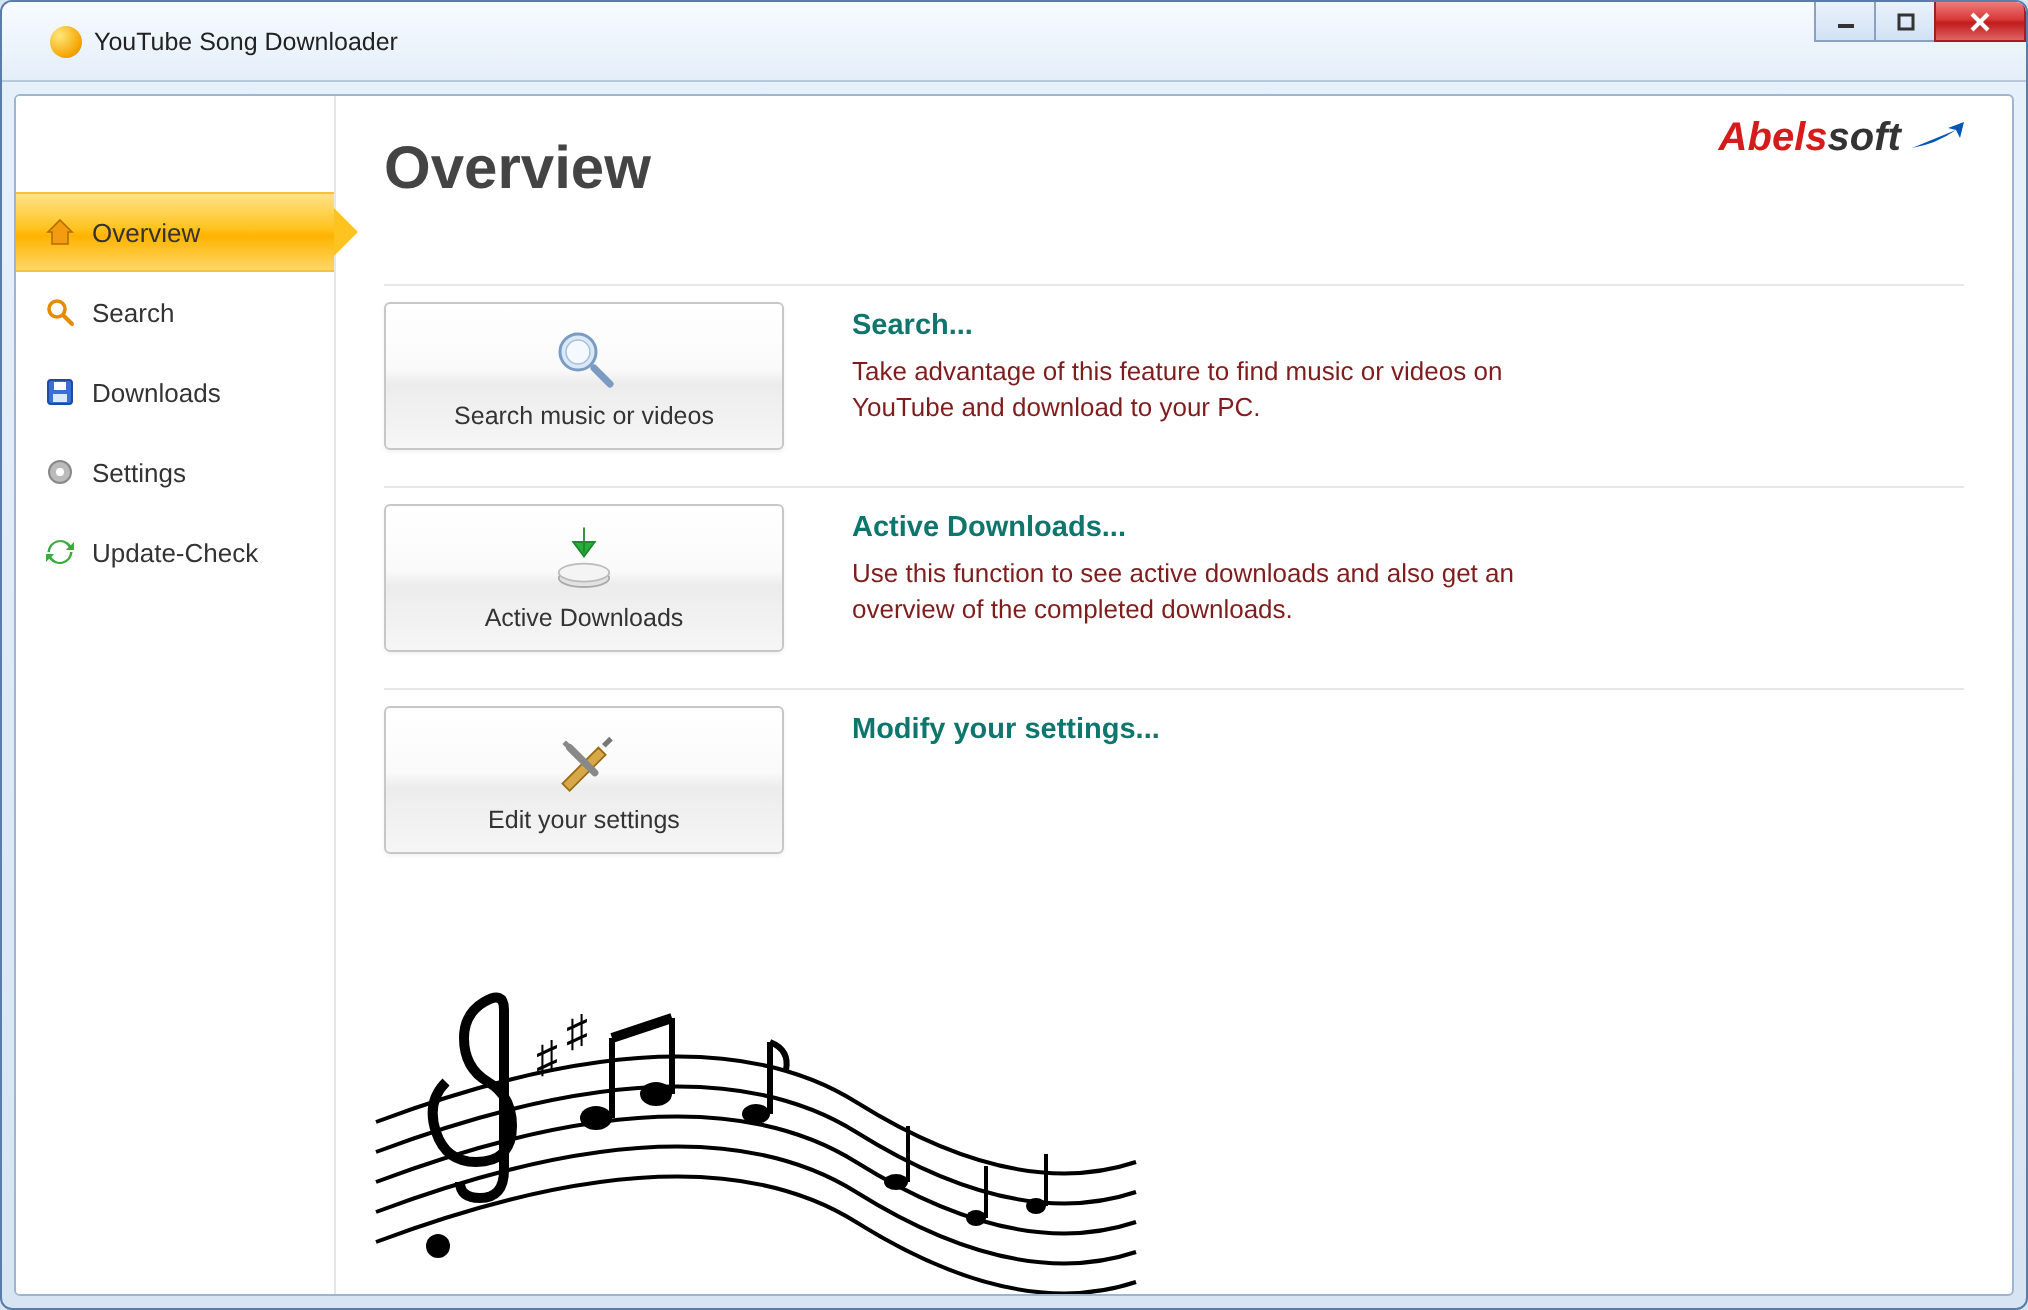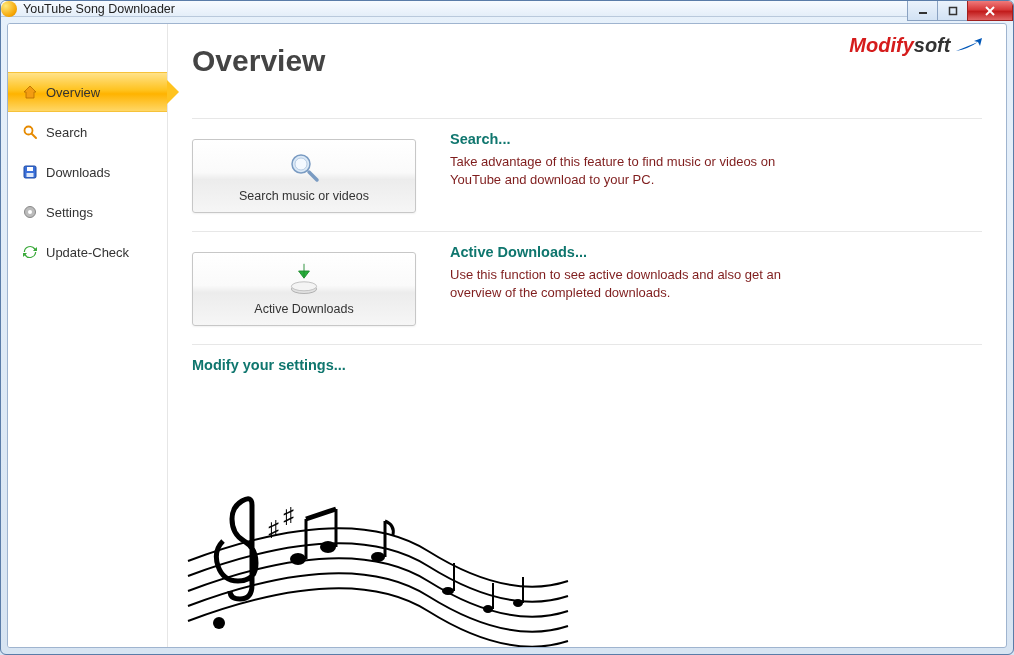--- a/index.html
+++ b/index.html
@@ -15,24 +15,24 @@
   .window {
     width: 1014px; height: 655px;
     background: linear-gradient(to bottom, #e7f1fb 0%, #d7e4f2 100%);
     border: 1px solid #5a7ca8;
     border-radius: 6px;
     overflow: hidden;
     display: flex;
     flex-direction: column;
   }
   .titlebar {
-    height: 16px;
+    height: 40px;
     display: flex;
     align-items: center;
-    padding: 0 0 0 0;
+    padding: 0 0 0 24px;
     background: linear-gradient(to bottom, #f7fbff, #e4eef9);
     border-bottom: 1px solid #b9c9dc;
   }
   .titlebar .title {
     flex: 1;
     color: #222;
     font-size: 12.5px;
     display:flex; align-items:center; gap:6px;
   }
   .app-icon {
@@ -122,35 +122,34 @@
   }
   .section-row {
     display:flex;
     gap: 34px;
     padding: 8px 0 18px 0;
     border-top: 1px solid #e7e7e7;
     align-items:flex-start;
   }
   .section-row:first-of-type { }
   .tile-btn {
-    width: 224px;
+    width: 200px;
     height: 74px;
     border: 1px solid #c7c7c7;
     border-radius: 3px;
     background: linear-gradient(to bottom,#ffffff 0%,#fafafa 45%,#ececec 55%,#f6f6f6 100%);
     display:flex;
     flex-direction:column;
     align-items:center;
     justify-content:center;
     gap:4px;
     cursor:pointer;
     color:#333;
     font-size:12.5px;
     box-shadow: 0 1px 2px rgba(0,0,0,0.06);
-    margin-top: 12px;
   }
   .tile-icon { width:36px; height:36px; display:flex; align-items:center; justify-content:center; }
   .desc { flex:1; max-width:340px; padding-top:4px; }
   .desc h3 {
     margin: 0 0 6px 0;
     font-size: 14.5px;
     font-weight:bold;
     color:#0f766e;
   }
   .desc p {
@@ -249,21 +248,21 @@
         </span>
         <span>Update-Check</span>
       </div>
 
 
     </div>
 
     <div class="main">
 
       <div class="brand">
-        <span class="red">Modify</span><span>soft</span>
+        <span class="red">Abels</span><span>soft</span>
         <svg width="26" height="16" viewBox="0 0 26 16">
             <path d="M0 13 Q12 11 22 4 L18 3 L26 0 L24 8 L22 4" fill="#0057b8"></path>
           </svg>
       </div>
 
       <div class="page-title">Overview</div>
 
       <div class="section-row">
         <div class="tile-btn">
           <span class="tile-icon">
@@ -292,20 +291,31 @@
           </span>
           <span>Active Downloads</span>
         </div>
         <div class="desc">
           <h3>Active Downloads...</h3>
           <p>Use this function to see active downloads and also get an overview of the completed downloads.</p>
         </div>
       </div>
 
       <div class="section-row">
+        <div class="tile-btn">
+          <span class="tile-icon">
+            <svg width="40" height="40" viewBox="0 0 40 40">
+              <path d="M8 32 L28 12 L32 16 L12 36 Z" fill="#d6a84a" stroke="#9a6b10"></path>
+              <path d="M30 10 L34 6 L36 8 L32 12 Z" fill="#777"></path>
+              <path d="M10 8 L14 12 L12 14 L8 10 Z" fill="#888"></path>
+              <line x1="12" y1="12" x2="26" y2="26" stroke="#888" stroke-width="4" stroke-linecap="round"></line>
+            </svg>
+          </span>
+          <span>Edit your settings</span>
+        </div>
         <div class="desc">
           <h3>Modify your settings...</h3>
         </div>
       </div>
 
       <svg class="music-art" viewBox="0 0 420 200">
         <g stroke="#000" stroke-width="2" fill="none">
           <path d="M20 110 Q180 50 260 100 Q340 150 400 130"></path>
           <path d="M20 125 Q180 65 260 115 Q340 165 400 145"></path>
           <path d="M20 140 Q180 80 260 130 Q340 180 400 160"></path>

